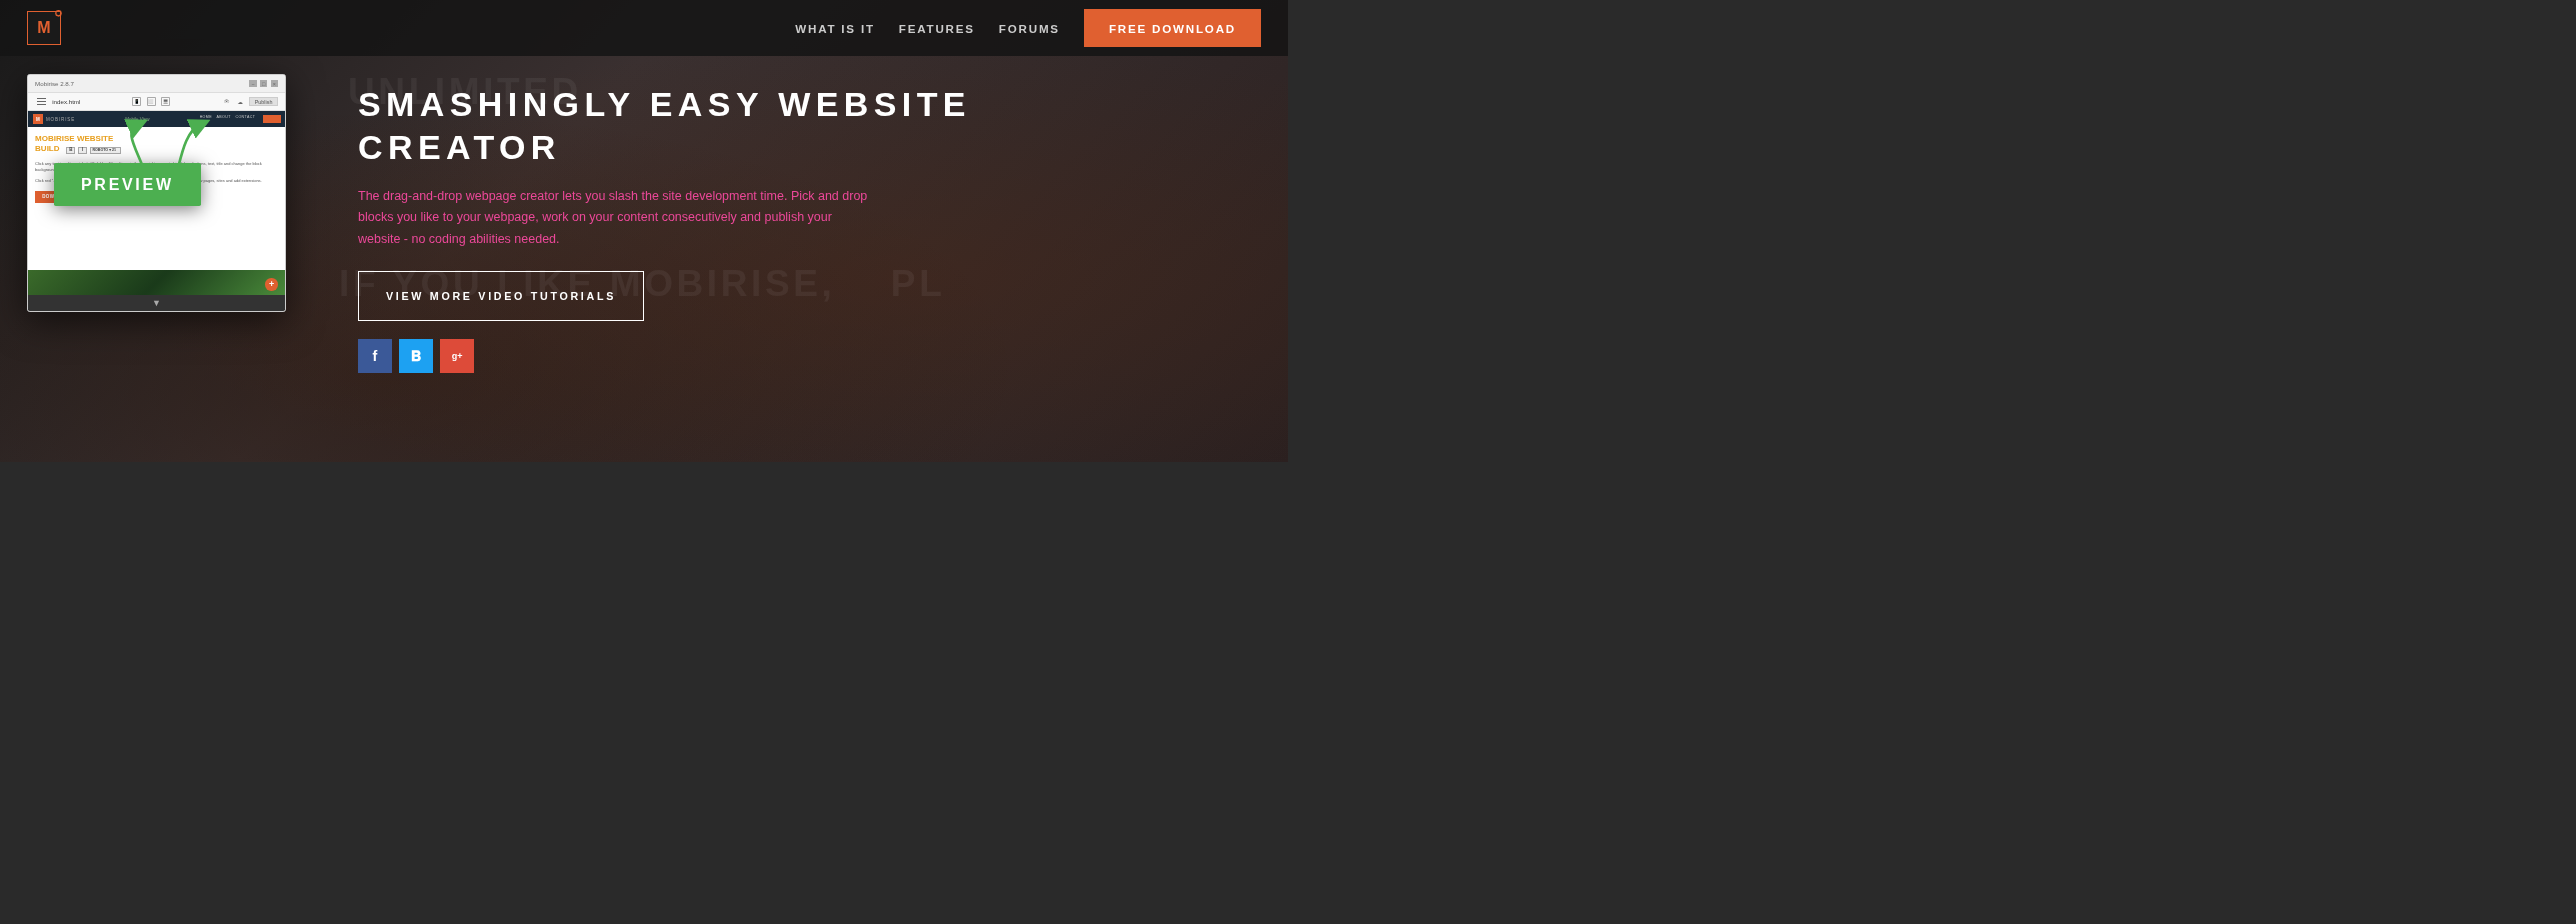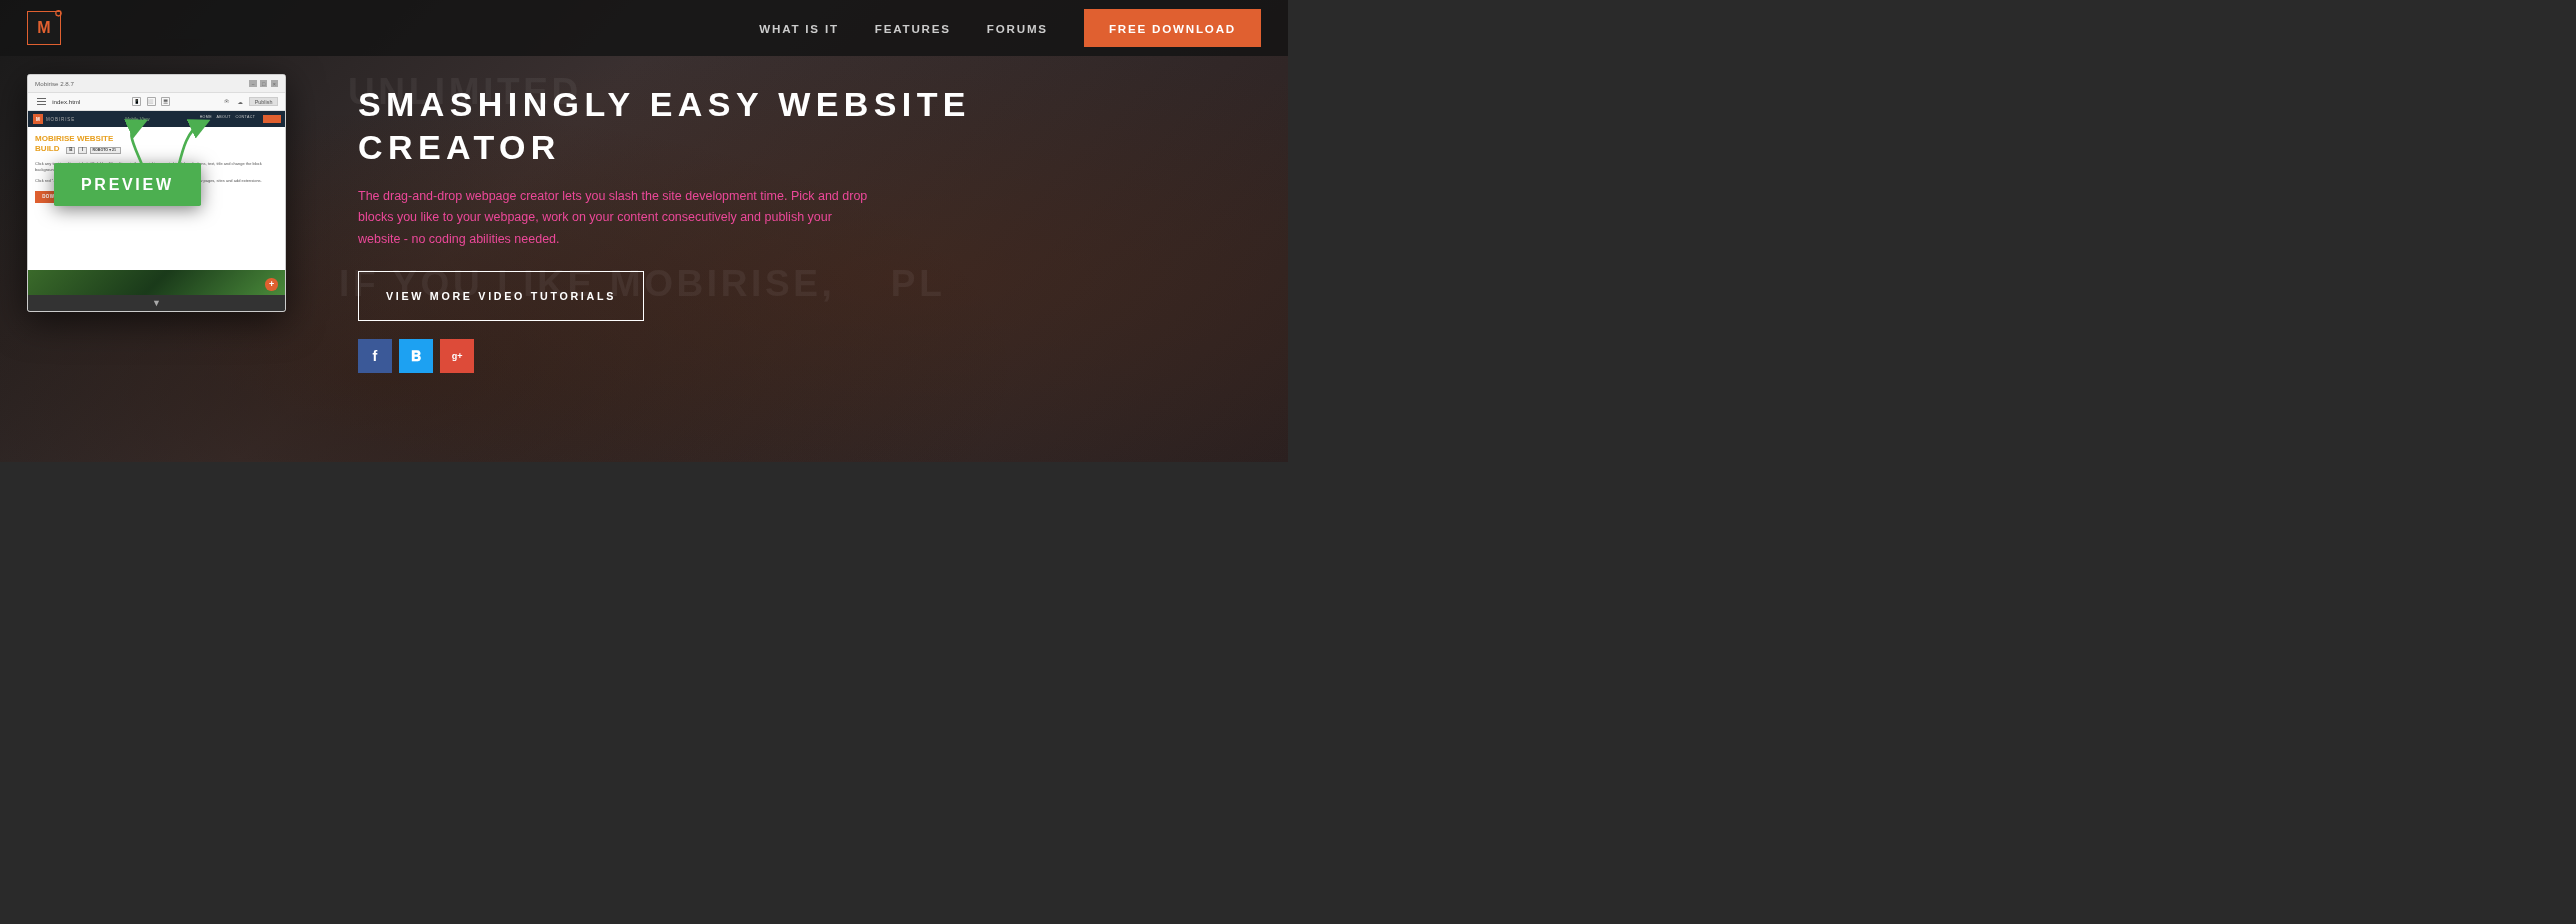--- a/index.html
+++ b/index.html
@@ -68,21 +68,21 @@
       position: absolute;
       top: -1.8px;
       right: -1.8px;
       width: 10.7px;
       height: 10.7px;
     }
 
     .navbar-links {
       display: flex;
       align-items: center;
-      gap: 36px;
+      gap: 24px;
       justify-content: space-between;
     }
 
     .nav-link {
       color: #ccc;
       text-decoration: none;
       font-size: 11.6px;
       font-weight: bold;
       letter-spacing: 1.8px;
       text-transform: uppercase;

